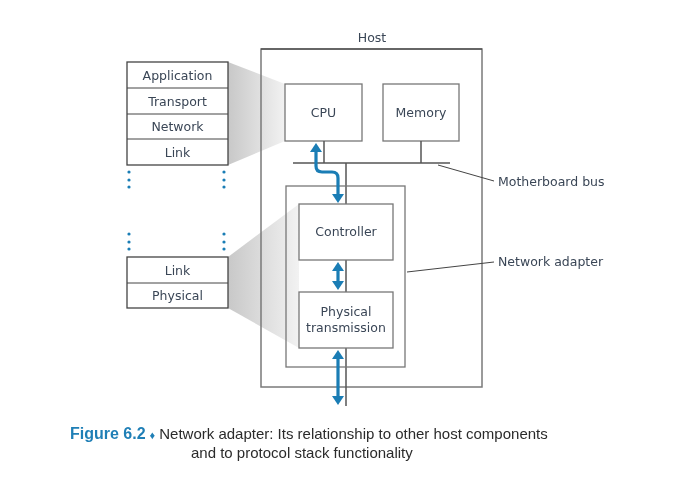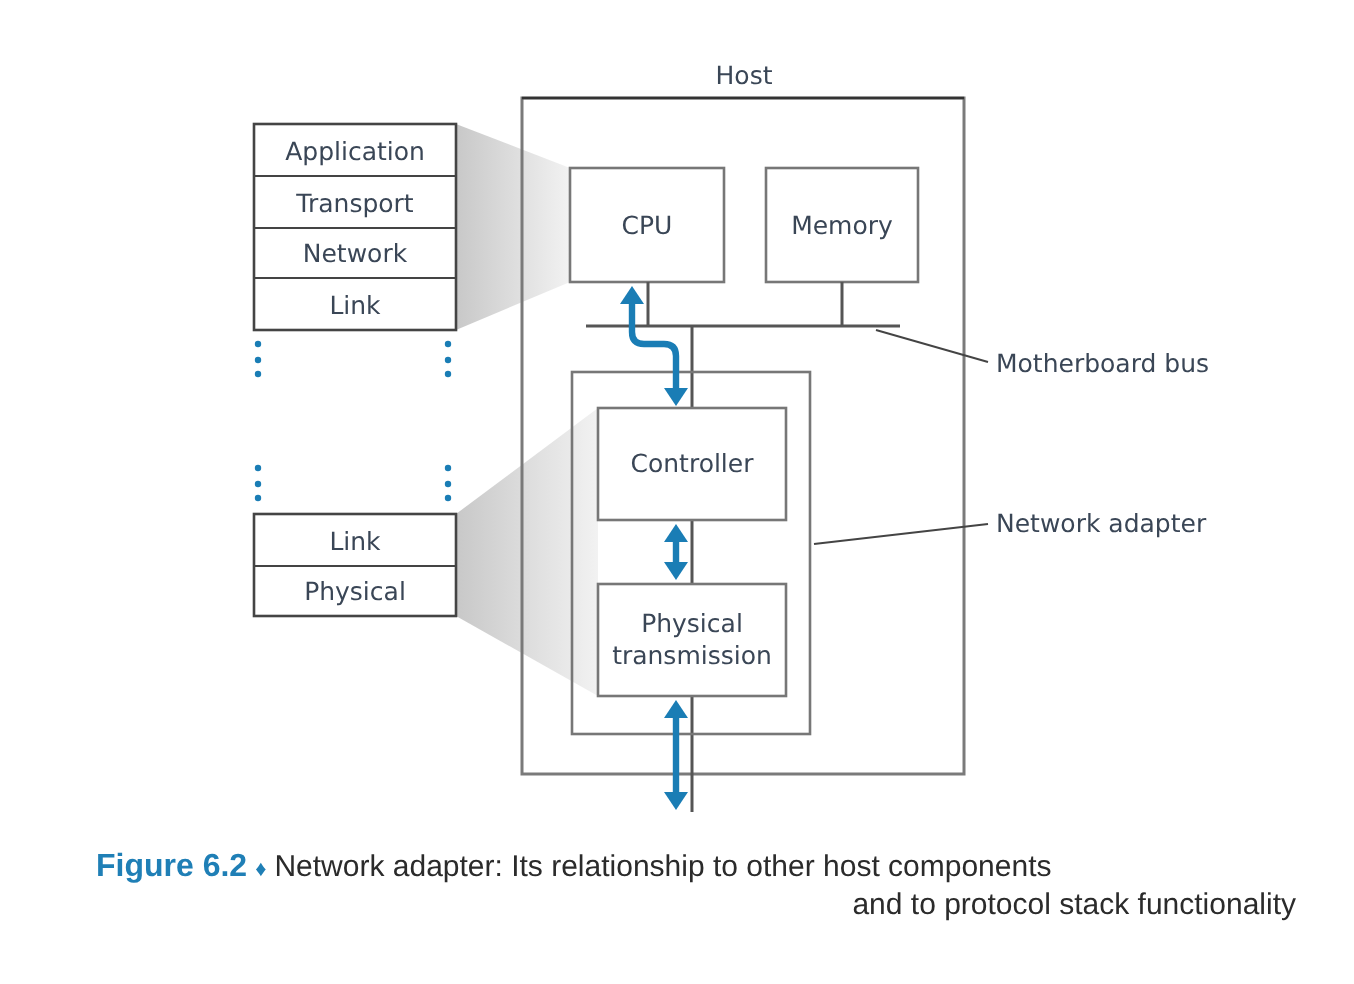--- a/index.html
+++ b/index.html
@@ -1,23 +1,23 @@
 <!DOCTYPE html>
 <html><head>
 <meta charset="utf-8">
 <style>
   html, body { margin:0; padding:0; background:#ffffff; }
   body { width:677px; height:492px; position:relative; overflow:hidden;
          font-family:"Liberation Sans", "DejaVu Sans", sans-serif; color:#2f3a4a; }
   svg#diagram { position:absolute; left:0; top:0; }
   .lbl { font-family:"DejaVu Sans", sans-serif; font-size:12.5px; fill:#3a4656; }
-  .caption { position:absolute; left:48px; top:425px; width:600px; font-size:15px; line-height:18px; color:#2b2b2b; }
+  .caption { position:absolute; left:70px; top:425px; width:600px; font-size:15px; line-height:18px; color:#2b2b2b; }
   .caption .fig { color:#1f7fb6; font-weight:bold; font-size:16px; }
   .caption .diamond { color:#1f7fb6; font-size:11px; margin:0 4px; }
-  .caption .line2 { padding-left:121px; display:block;text-align:right; }
+  .caption .line2 { padding-left:121px; display:block; }
 </style>
 </head>
 <body>
 
 <svg id="diagram" width="677" height="492" viewBox="0 0 677 492">
   <defs>
     <linearGradient id="shadeTop" x1="0" x2="1" y1="0" y2="0">
       <stop offset="0" stop-color="#c8c8c8"></stop>
       <stop offset="1" stop-color="#f2f2f2"></stop>
     </linearGradient>

